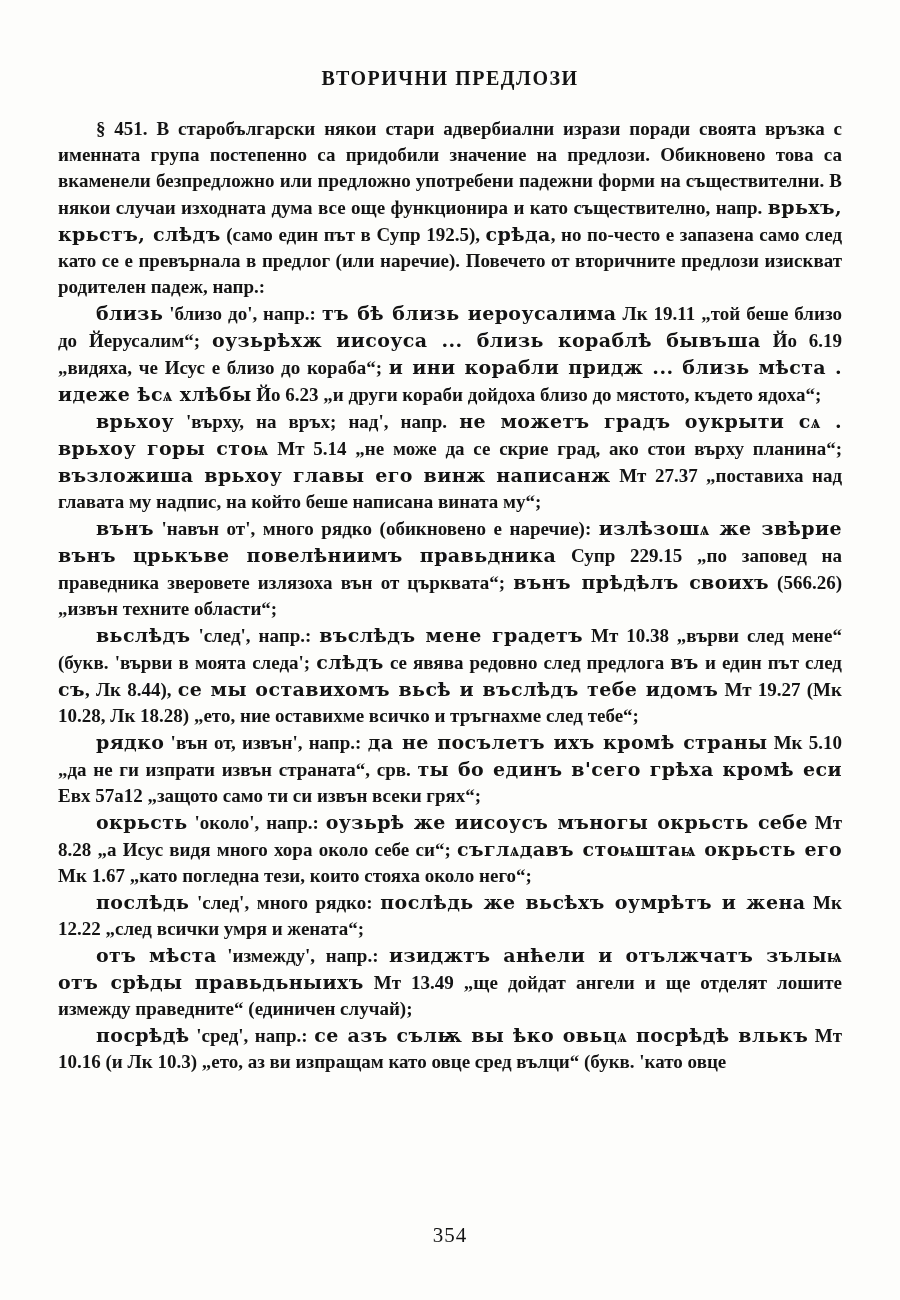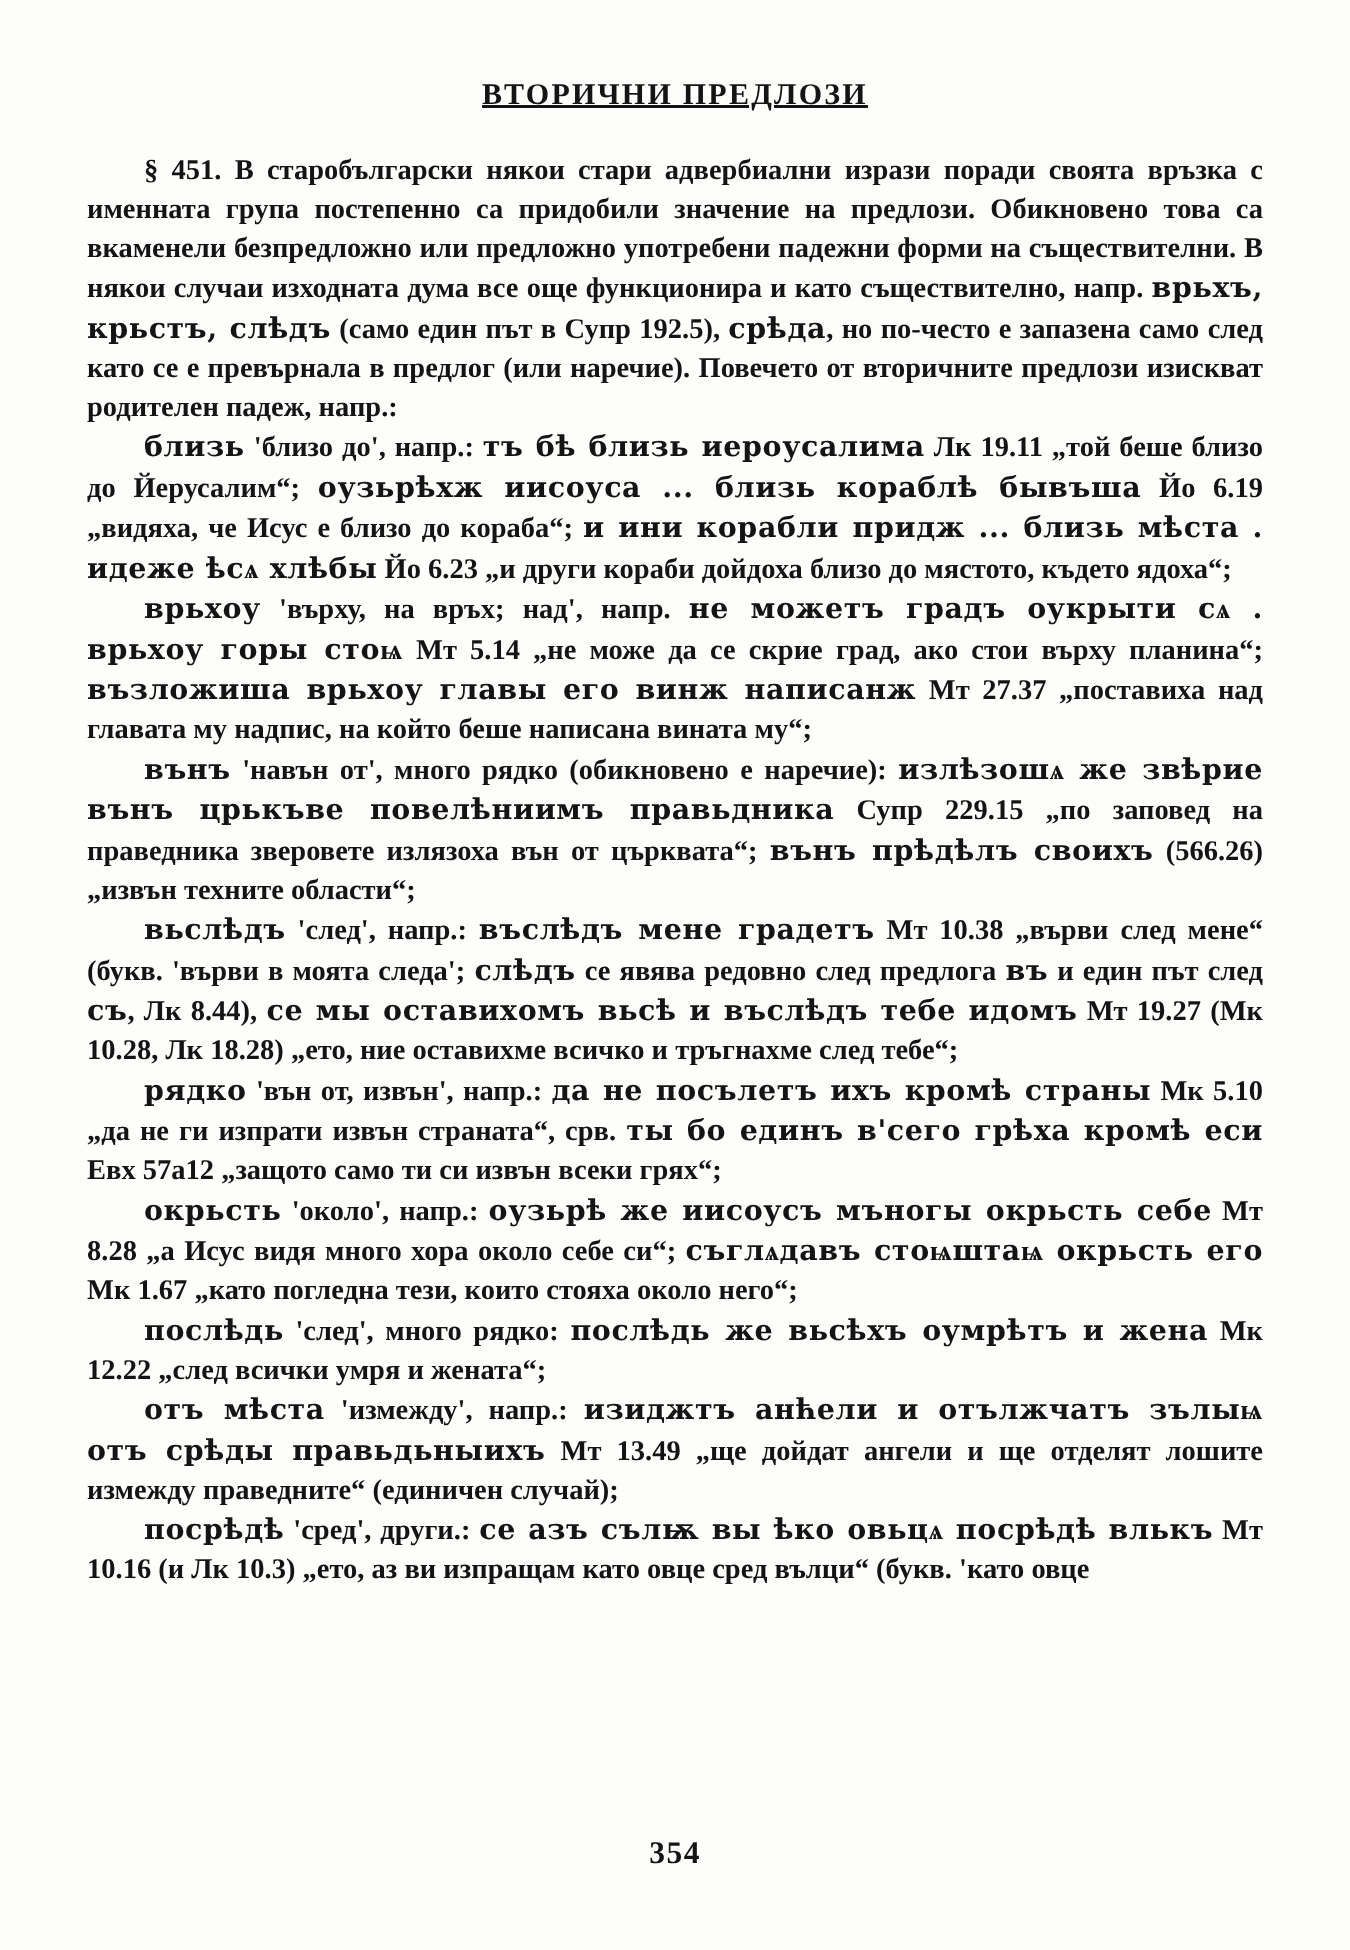--- a/index.html
+++ b/index.html
@@ -12,26 +12,25 @@
     width: 900px;
     height: 1300px;
     margin: 0 auto;
     background: #fdfdfb;
     color: #141414;
     font-family: "Liberation Serif", "DejaVu Serif", serif;
     font-weight: 700;
     overflow: hidden;
   }
   .heading {
-    padding-top: 52px;
+    padding-top: 67px;
     text-align: center;
     font-size: 20px;
     letter-spacing: 1.5px;
     font-weight: 700;
-    text-decoration: underline;
   }
   .body-text {
     margin: 26px auto 0 auto;
     width: 784px;
     font-size: 19px;
     line-height: 26px;
     text-align: justify;
   }
   p.para {
     margin: 0;
@@ -47,36 +46,36 @@
     letter-spacing: 0.4px;
   }
   .page-number {
     position: absolute;
     left: 0;
     right: 0;
     bottom: 52px;
     text-align: center;
     font-size: 21px;
     letter-spacing: 1px;
-    font-weight: 700;
+    font-weight: 400;
   }
 </style>
 </head>
 <body>
 
 <div class="page">
   <div class="heading">ВТОРИЧНИ ПРЕДЛОЗИ</div>
 
   <div class="body-text">
       <p class="para"><span class="reg">§ 451. В старобългарски някои стари адвербиални изрази поради своята връзка с именната група постепенно са придобили значение на предлози. Обикновено това са вкаменели безпредложно или предложно употребени падежни форми на съществителни. В някои случаи изходната дума все още функционира и като съществително, напр. </span><span class="ocs">врьхъ, крьстъ, слѣдъ</span><span class="reg"> (само един път в Супр 192.5), </span><span class="ocs">срѣда</span><span class="reg">, но по-често е запазена само след като се е превърнала в предлог (или наречие). Повечето от вторичните предлози изискват родителен падеж, напр.:</span></p>
       <p class="para"><span class="ocs">близь</span><span class="reg"> 'близо до', напр.: </span><span class="ocs">тъ бѣ близь иероусалима</span><span class="reg"> Лк 19.11 „той беше близо до Йерусалим“; </span><span class="ocs">оузьрѣхж иисоуса ... близь кораблѣ бывъша</span><span class="reg"> Йо 6.19 „видяха, че Исус е близо до кораба“; </span><span class="ocs">и ини корабли придж ... близь мѣста . идеже ѣсѧ хлѣбы</span><span class="reg"> Йо 6.23 „и други кораби дойдоха близо до мястото, където ядоха“;</span></p>
       <p class="para"><span class="ocs">врьхоу</span><span class="reg"> 'върху, на връх; над', напр. </span><span class="ocs">не можетъ градъ оукрыти сѧ . врьхоу горы стоѩ</span><span class="reg"> Мт 5.14 „не може да се скрие град, ако стои върху планина“; </span><span class="ocs">възложиша врьхоу главы его винж написанж</span><span class="reg"> Мт 27.37 „поставиха над главата му надпис, на който беше написана вината му“;</span></p>
       <p class="para"><span class="ocs">вънъ</span><span class="reg"> 'навън от', много рядко (обикновено е наречие): </span><span class="ocs">излѣзошѧ же звѣрие вънъ црькъве повелѣниимъ правьдника</span><span class="reg"> Супр 229.15 „по заповед на праведника зверовете излязоха вън от църквата“; </span><span class="ocs">вънъ прѣдѣлъ своихъ</span><span class="reg"> (566.26) „извън техните области“;</span></p>
       <p class="para"><span class="ocs">вьслѣдъ</span><span class="reg"> 'след', напр.: </span><span class="ocs">въслѣдъ мене градетъ</span><span class="reg"> Мт 10.38 „върви след мене“ (букв. 'върви в моята следа'; </span><span class="ocs">слѣдъ</span><span class="reg"> се явява редовно след предлога </span><span class="ocs">въ</span><span class="reg"> и един път след </span><span class="ocs">съ</span><span class="reg">, Лк 8.44), </span><span class="ocs">се мы оставихомъ вьсѣ и въслѣдъ тебе идомъ</span><span class="reg"> Мт 19.27 (Мк 10.28, Лк 18.28) „ето, ние оставихме всичко и тръгнахме след тебе“;</span></p>
       <p class="para"><span class="ocs">рядко</span><span class="reg"> 'вън от, извън', напр.: </span><span class="ocs">да не посълетъ ихъ кромѣ страны</span><span class="reg"> Мк 5.10 „да не ги изпрати извън страната“, срв. </span><span class="ocs">ты бо единъ в'сего грѣха кромѣ еси</span><span class="reg"> Евх 57а12 „защото само ти си извън всеки грях“;</span></p>
       <p class="para"><span class="ocs">окрьсть</span><span class="reg"> 'около', напр.: </span><span class="ocs">оузьрѣ же иисоусъ мъногы окрьсть себе</span><span class="reg"> Мт 8.28 „а Исус видя много хора около себе си“; </span><span class="ocs">съглѧдавъ стоѩштаѩ окрьсть его</span><span class="reg"> Мк 1.67 „като погледна тези, които стояха около него“;</span></p>
       <p class="para"><span class="ocs">послѣдь</span><span class="reg"> 'след', много рядко: </span><span class="ocs">послѣдь же вьсѣхъ оумрѣтъ и жена</span><span class="reg"> Мк 12.22 „след всички умря и жената“;</span></p>
       <p class="para"><span class="ocs">отъ мѣста</span><span class="reg"> 'измежду', напр.: </span><span class="ocs">изиджтъ анћели и отължчатъ зълыѩ отъ срѣды правьдьныихъ</span><span class="reg"> Мт 13.49 „ще дойдат ангели и ще отделят лошите измежду праведните“ (единичен случай);</span></p>
-      <p class="para"><span class="ocs">посрѣдѣ</span><span class="reg"> 'сред', други.: </span><span class="ocs">се азъ сълѭ вы ѣко овьцѧ посрѣдѣ влькъ</span><span class="reg"> Мт 10.16 (и Лк 10.3) „ето, аз ви изпращам като овце сред вълци“ (букв. 'като овце</span></p>
+      <p class="para"><span class="ocs">посрѣдѣ</span><span class="reg"> 'сред', напр.: </span><span class="ocs">се азъ сълѭ вы ѣко овьцѧ посрѣдѣ влькъ</span><span class="reg"> Мт 10.16 (и Лк 10.3) „ето, аз ви изпращам като овце сред вълци“ (букв. 'като овце</span></p>
     </div>
 
   <div class="page-number">354</div>
 </div>
 
 </body></html>

